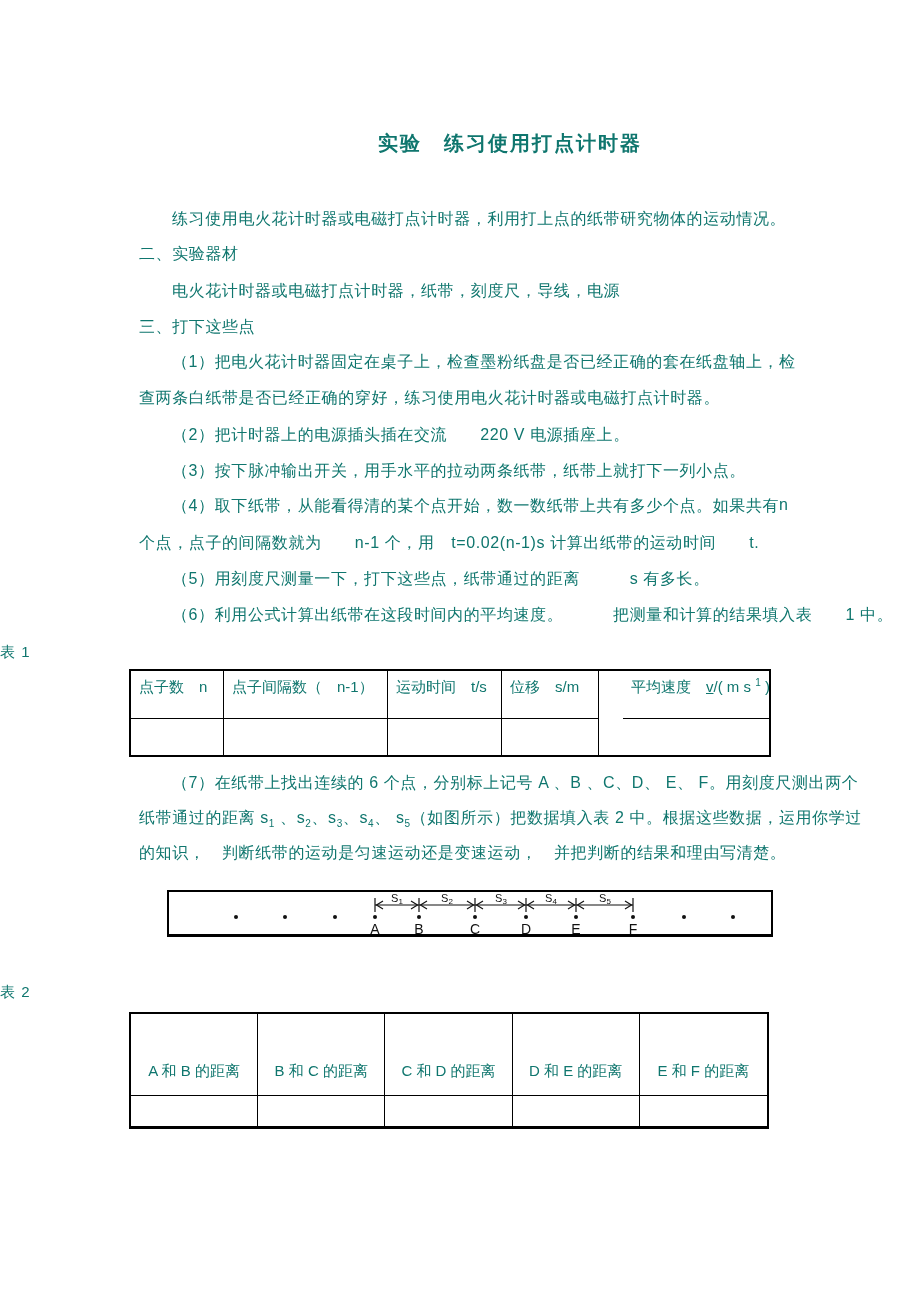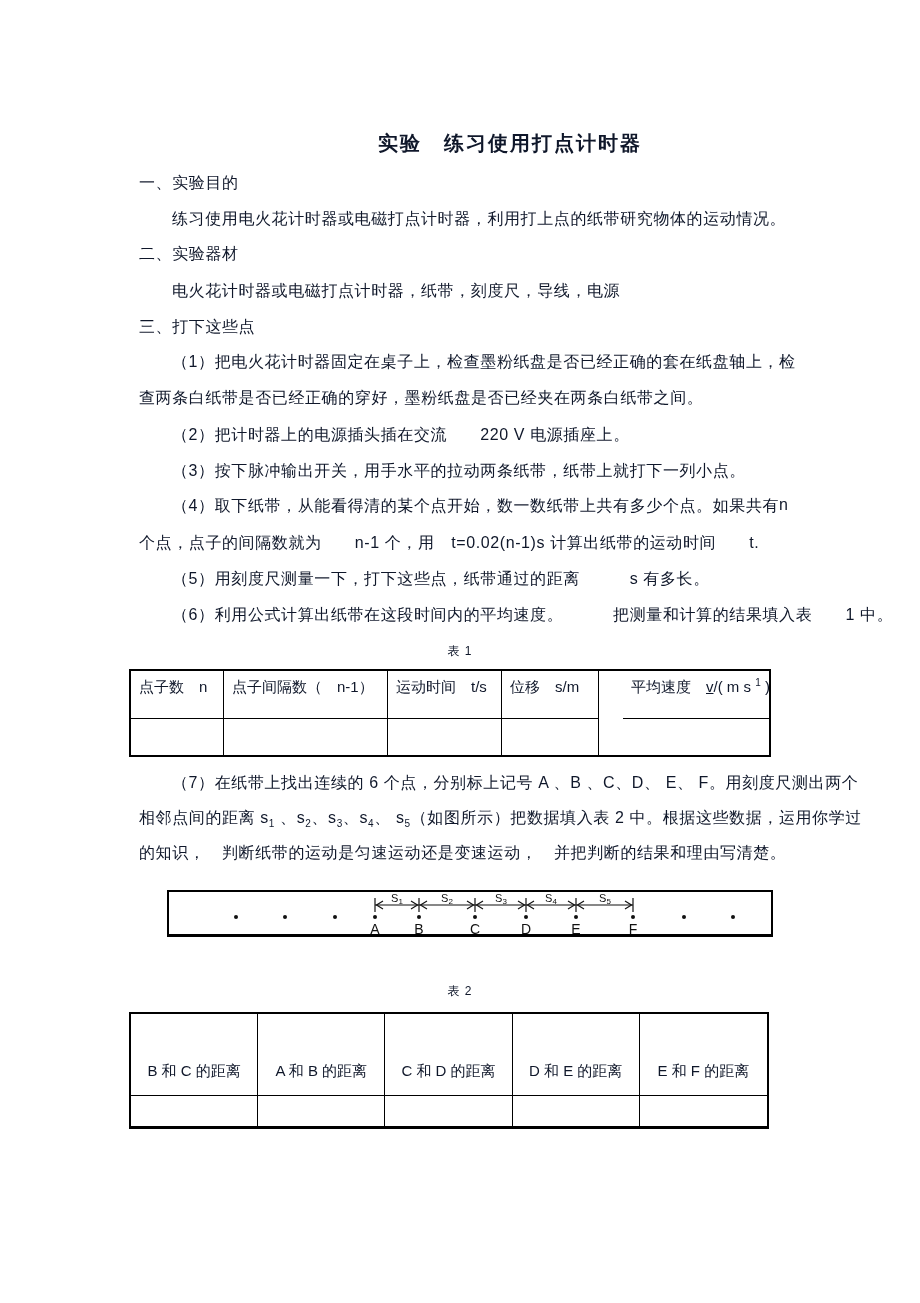--- a/index.html
+++ b/index.html
@@ -1,40 +1,40 @@
 <!DOCTYPE html>
 <html><head>
 <meta charset="utf-8">
 <style>
   html,body{margin:0;padding:0;background:#ffffff;}
   .page{
     position:relative;
     width:920px;height:1303px;
     background:#ffffff;
-    color:#0f172a;
+    color:#0f766e;
     font-family:"Liberation Sans","DejaVu Sans",sans-serif;
     overflow:hidden;
   }
   .doc-title{
     position:absolute;top:130px;left:0;right:0;
     padding-left:100px;
     text-align:center;
     font-size:20px;font-weight:bold;letter-spacing:2px;
     white-space:pre;
   }
   .line{
     position:absolute;left:139px;width:651px;
     font-size:16px;letter-spacing:0.6px;
     white-space:pre;
   }
   .indent{padding-left:33px;}
   .split{display:flex;justify-content:space-between;padding-right:14px;box-sizing:border-box;}
   .caption{
-    position:absolute;left:0;right:0;text-align:center;
-    font-size:12px;letter-spacing:1px;white-space:pre;
+    position:absolute;left:0;right:0;text-align:left;
+    font-size:15px;letter-spacing:1px;white-space:pre;
   }
   sub{font-size:10px;line-height:0;}
   sup{font-size:10px;line-height:0;}
   
   .table1{
     position:absolute;left:130px;top:670px;
     display:grid;
     grid-template-columns:93px 164px 114px 97px 170px;
     grid-template-rows:48px 36px;
     border:1px solid #000;
@@ -81,28 +81,27 @@
     font-size:15.5px;letter-spacing:0.6px;white-space:pre;
   }
 </style>
 </head>
 <body>
 
 <div class="page">
 
   <div class="doc-title">实验　练习使用打点计时器</div>
 
-  <div class="line" style="top:173px">一、实验目的</div>
   <div class="line indent" style="top:209px">练习使用电火花计时器或电磁打点计时器，利用打上点的纸带研究物体的运动情况。</div>
   <div class="line" style="top:244px">二、实验器材</div>
   <div class="line indent" style="top:281px">电火花计时器或电磁打点计时器，纸带，刻度尺，导线，电源</div>
   <div class="line" style="top:317px">三、打下这些点</div>
 
   <div class="line indent" style="top:352px">（1）把电火花计时器固定在桌子上，检查墨粉纸盘是否已经正确的套在纸盘轴上，检</div>
-  <div class="line" style="top:388px">查两条白纸带是否已经正确的穿好，墨粉纸盘是否已经夹在两条白纸带之间。</div>
+  <div class="line" style="top:388px">查两条白纸带是否已经正确的穿好，练习使用电火花计时器或电磁打点计时器。</div>
   <div class="line indent" style="top:425px">（2）把计时器上的电源插头插在交流　　220 V 电源插座上。</div>
   <div class="line indent" style="top:461px">（3）按下脉冲输出开关，用手水平的拉动两条纸带，纸带上就打下一列小点。</div>
 
   <div class="line indent split" style="top:496px">
     <span>（4）取下纸带，从能看得清的某个点开始，数一数纸带上共有多少个点。如果共有</span>
     <span>n</span>
   </div>
   <div class="line" style="top:533px">个点，点子的间隔数就为　　n-1 个，用　t=0.02(n-1)s 计算出纸带的运动时间　　t.</div>
   <div class="line indent" style="top:569px">（5）用刻度尺测量一下，打下这些点，纸带通过的距离　　　s 有多长。</div>
   <div class="line indent" style="top:605px">（6）利用公式计算出纸带在这段时间内的平均速度。　　　把测量和计算的结果填入表　　1 中。</div>
@@ -116,21 +115,21 @@
     <div class="cell">位移　s/m</div>
     <div class="cell t1h5"><span>平均速度　</span><span class="frm"><span class="vsym">v</span><span>/( m s </span><sup>1</sup><span> )</span></span></div>
     <div class="cell last-row"></div>
     <div class="cell last-row"></div>
     <div class="cell last-row"></div>
     <div class="cell last-row"></div>
     <div class="cell last-row"></div>
   </div>
 
   <div class="line indent" style="top:773px">（7）在纸带上找出连续的 6 个点，分别标上记号 A 、B 、C、D、 E、 F。用刻度尺测出两个</div>
-  <div class="line" style="top:808px"><span>相邻点间的距离 </span><span>s<sub>1</sub></span><span> 、</span><span>s<sub>2</sub></span><span>、</span><span>s<sub>3</sub></span><span>、</span><span>s<sub>4</sub></span><span>、 </span><span>s<sub>5</sub></span><span>（如图所示）把数据填入表 2 中。根据这些数据，运用你学过</span></div>
+  <div class="line" style="top:808px"><span>纸带通过的距离 </span><span>s<sub>1</sub></span><span> 、</span><span>s<sub>2</sub></span><span>、</span><span>s<sub>3</sub></span><span>、</span><span>s<sub>4</sub></span><span>、 </span><span>s<sub>5</sub></span><span>（如图所示）把数据填入表 2 中。根据这些数据，运用你学过</span></div>
   <div class="line" style="top:843px">的知识，　判断纸带的运动是匀速运动还是变速运动，　并把判断的结果和理由写清楚。</div>
 
   <div class="tape">
     <svg width="560" height="42" viewBox="0 0 560 42">
 
       <g fill="#111">
         <circle cx="25" cy="25" r="2"></circle>
           <circle cx="74" cy="25" r="2"></circle>
           <circle cx="124" cy="25" r="2"></circle>
         <circle cx="164" cy="25" r="2"></circle>
@@ -180,30 +179,30 @@
         <text x="422" y="42">F</text>
       </g>
     </svg>
   </div>
 
   <div class="caption" style="top:983px">表 2</div>
 
   <div class="table2">
     <div class="t2grid">
       <div class="cell">
+        <div>A 和 B 的距离</div>
+        
+        
+      </div>
+      <div class="cell">
         <div>B 和 C 的距离</div>
         
         
       </div>
       <div class="cell">
-        <div>A 和 B 的距离</div>
-        
-        
-      </div>
-      <div class="cell">
         <div>C 和 D 的距离</div>
         
         
       </div>
       <div class="cell">
         <div>D 和 E 的距离</div>
         
         
       </div>
       <div class="cell">

